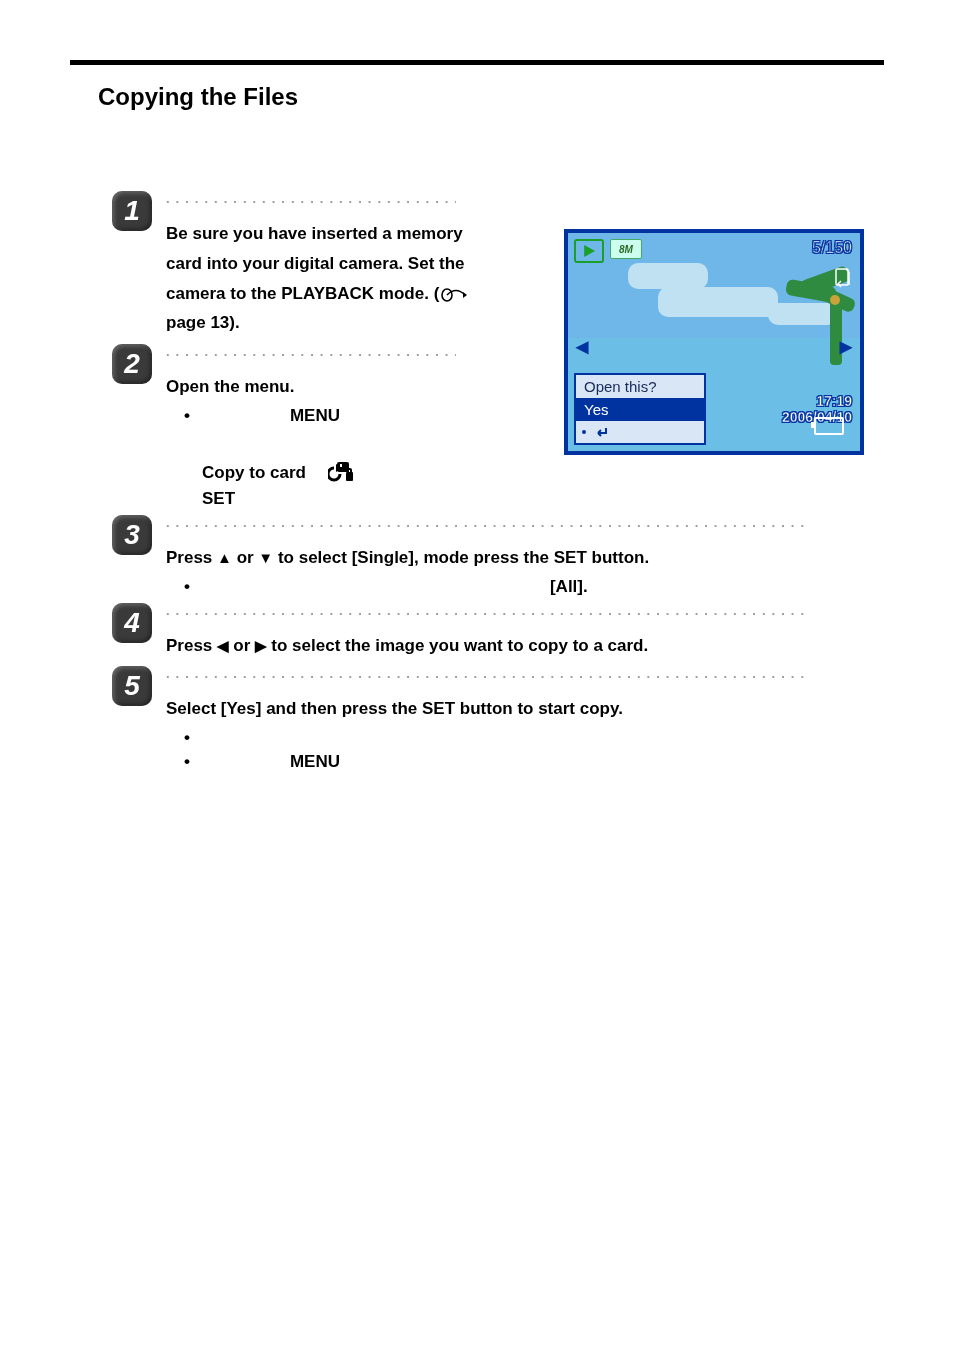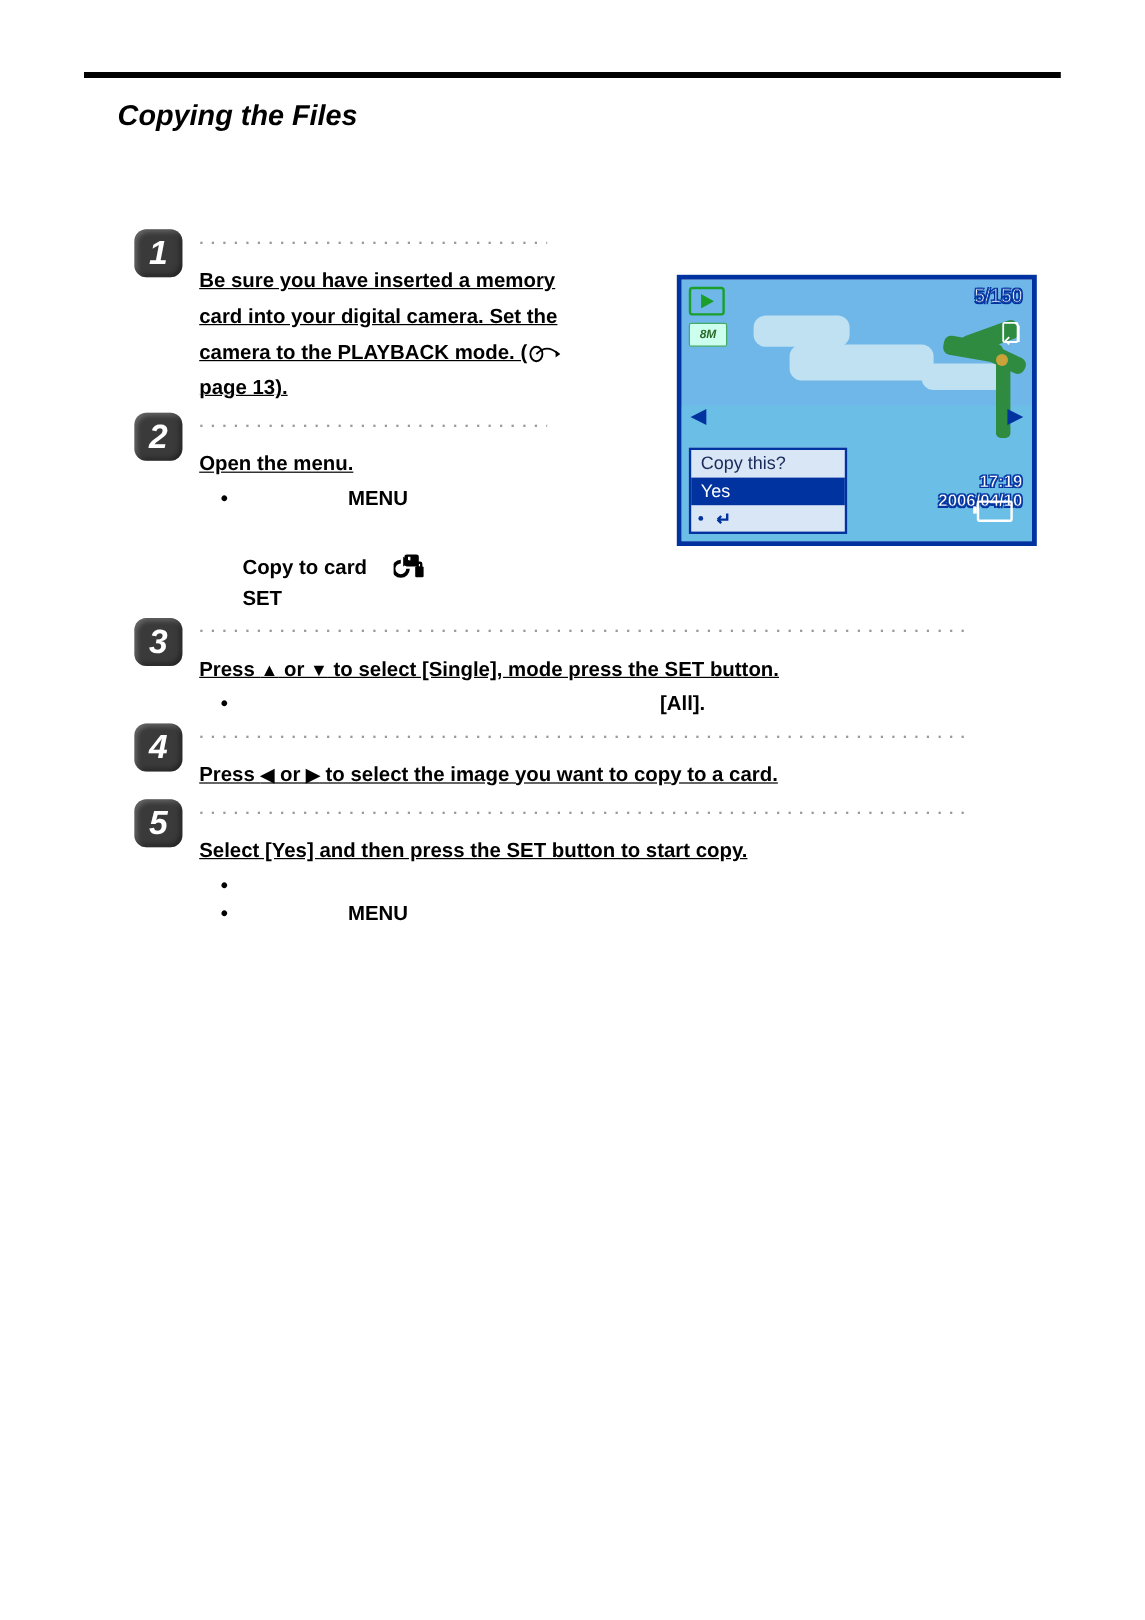--- a/index.html
+++ b/index.html
@@ -17,21 +17,20 @@
   }
   .hr-top {
     border: none;
     border-top: 5px solid #000;
     margin: 0 0 18px 0;
   }
   h2.title {
     font-size: 24px;
     font-weight: bold;
     margin: 0 0 80px 28px;
-    font-style: italic;
   }
   .content {
     position: relative;
     margin-left: 42px;
   }
   .step {
     display: flex;
     align-items: flex-start;
     margin-bottom: 0;
   }
@@ -75,21 +74,20 @@
     overflow: hidden;
     white-space: nowrap;
     margin-bottom: 14px;
     width: 640px;
   }
   .step-text {
     font-size: 17px;
     font-weight: bold;
     line-height: 1.75;
     max-width: 315px;
-    text-decoration: underline;
   }
   .step-text.wide { max-width: none; }
   .bullet-row {
     display: flex;
     align-items: center;
     margin-left: 18px;
     margin-top: 4px;
     font-size: 17px;
     font-weight: bold;
   }
@@ -128,21 +126,21 @@
     position: absolute; right: 18px; bottom: 86px;
     width: 12px; height: 70px; background: #2e8b40; border-radius: 4px;
   }
   .leaf { position: absolute; background: #2e8b40; border-radius: 6px; }
   .l1 { width: 50px; height: 16px; right: 10px; top: 40px; transform: rotate(-20deg);}
   .l2 { width: 50px; height: 16px; right: 24px; top: 50px; transform: rotate(10deg);}
   .l3 { width: 44px; height: 14px; right: 4px;  top: 58px; transform: rotate(25deg);}
   .coco { position: absolute; width:10px;height:10px;border-radius:50%;background:#caa23a;right:20px;top:62px;}
   .lcd-top-left {
     position: absolute; top: 6px; left: 6px;
-    display: flex; flex-direction: column; gap: 6px;
+    display: flex; flex-direction: row; gap: 6px;
   }
   .play-badge {
     width: 26px; height: 20px; border: 2px solid #1aa02a; border-radius: 3px;
     display:flex;align-items:center;justify-content:center;
   }
   .play-badge svg { display:block; }
   .res-badge {
     width: 30px; height: 18px; border: 1px solid #4a6; border-radius: 2px;
     font-size: 10px; font-style: italic; font-weight: bold; color:#2a6a2a;
     display:flex;align-items:center;justify-content:center;background:#cfe;
@@ -226,21 +224,21 @@
             <rect x="2" y="2" width="12" height="16" rx="1" fill="none" stroke="#fff" stroke-width="1.5"></rect>
             <polyline points="12,2 15,5 15,18" fill="none" stroke="#fff" stroke-width="1.5"></polyline>
             <path d="M7 20 l-3 -3 l3 -3" fill="none" stroke="#fff" stroke-width="1.5"></path>
           </svg>
         </div>
 
         <span class="nav-arrow left">◀</span>
         <span class="nav-arrow right">▶</span>
 
         <div class="dialog">
-          <div class="hd">Copy this?</div>
+          <div class="hd">Open this?</div>
           <div class="yes">Yes</div>
           <div class="ft">
             <span class="d"></span>
             <svg width="20" height="14" viewBox="0 0 20 14">
               <path d="M14 3 v5 h-8 m0 0 l3 -3 m-3 3 l3 3" fill="none" stroke="#0033a0" stroke-width="2"></path>
             </svg>
           </div>
         </div>
 
         <div class="datetime" style="bottom:26px;">

